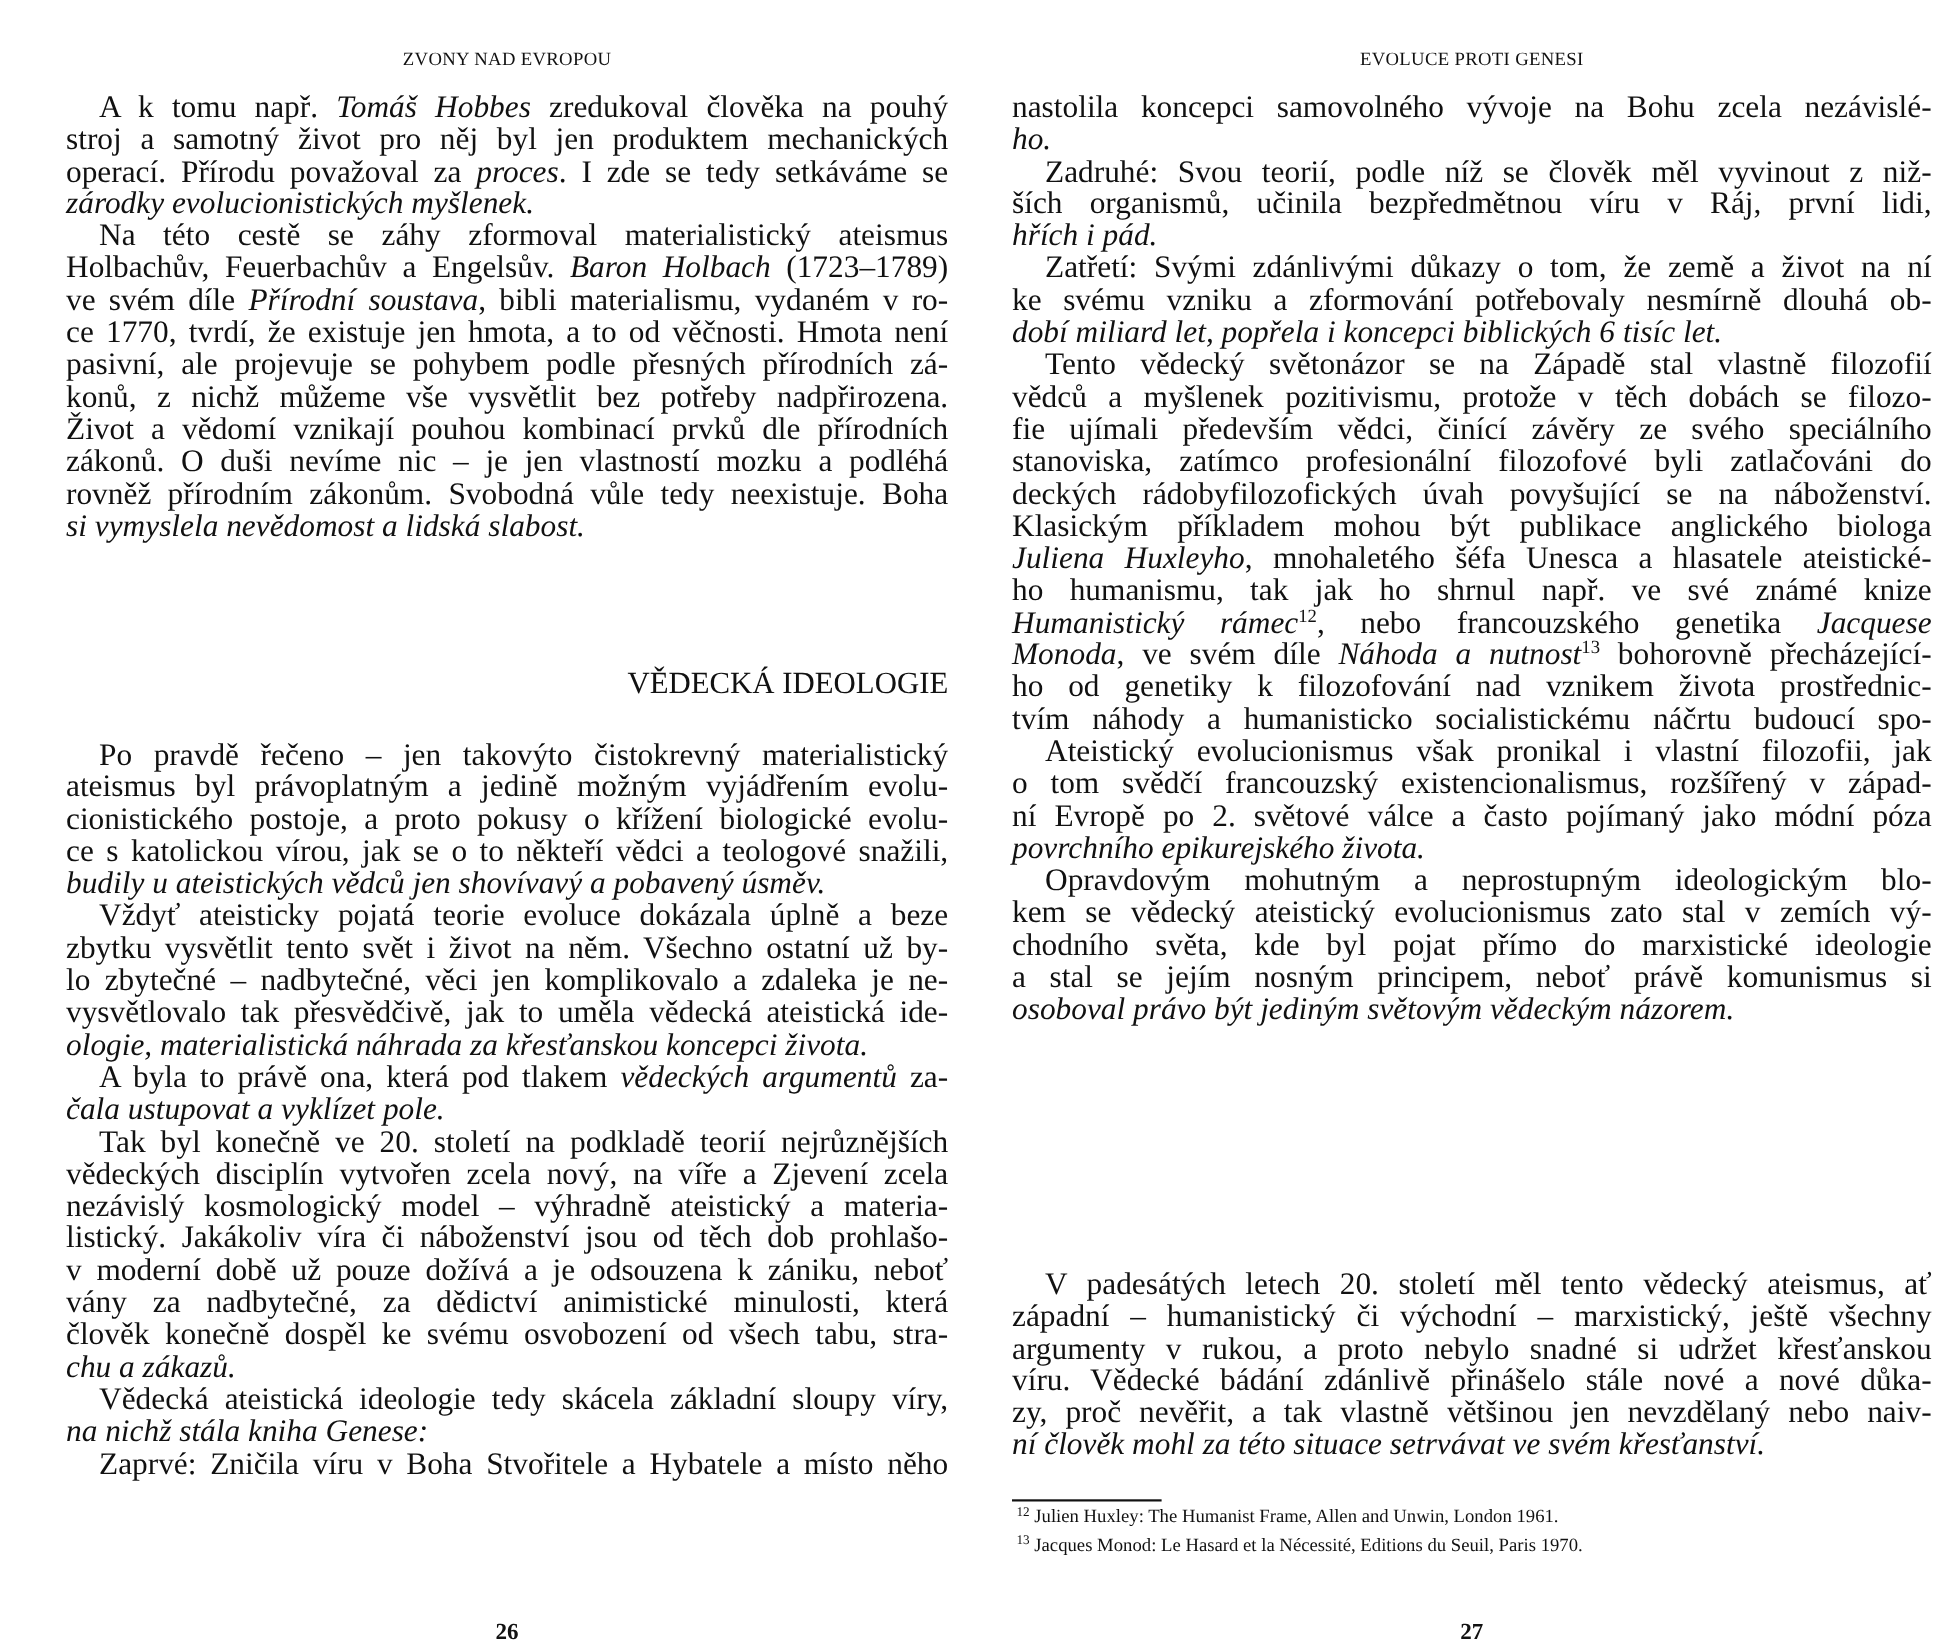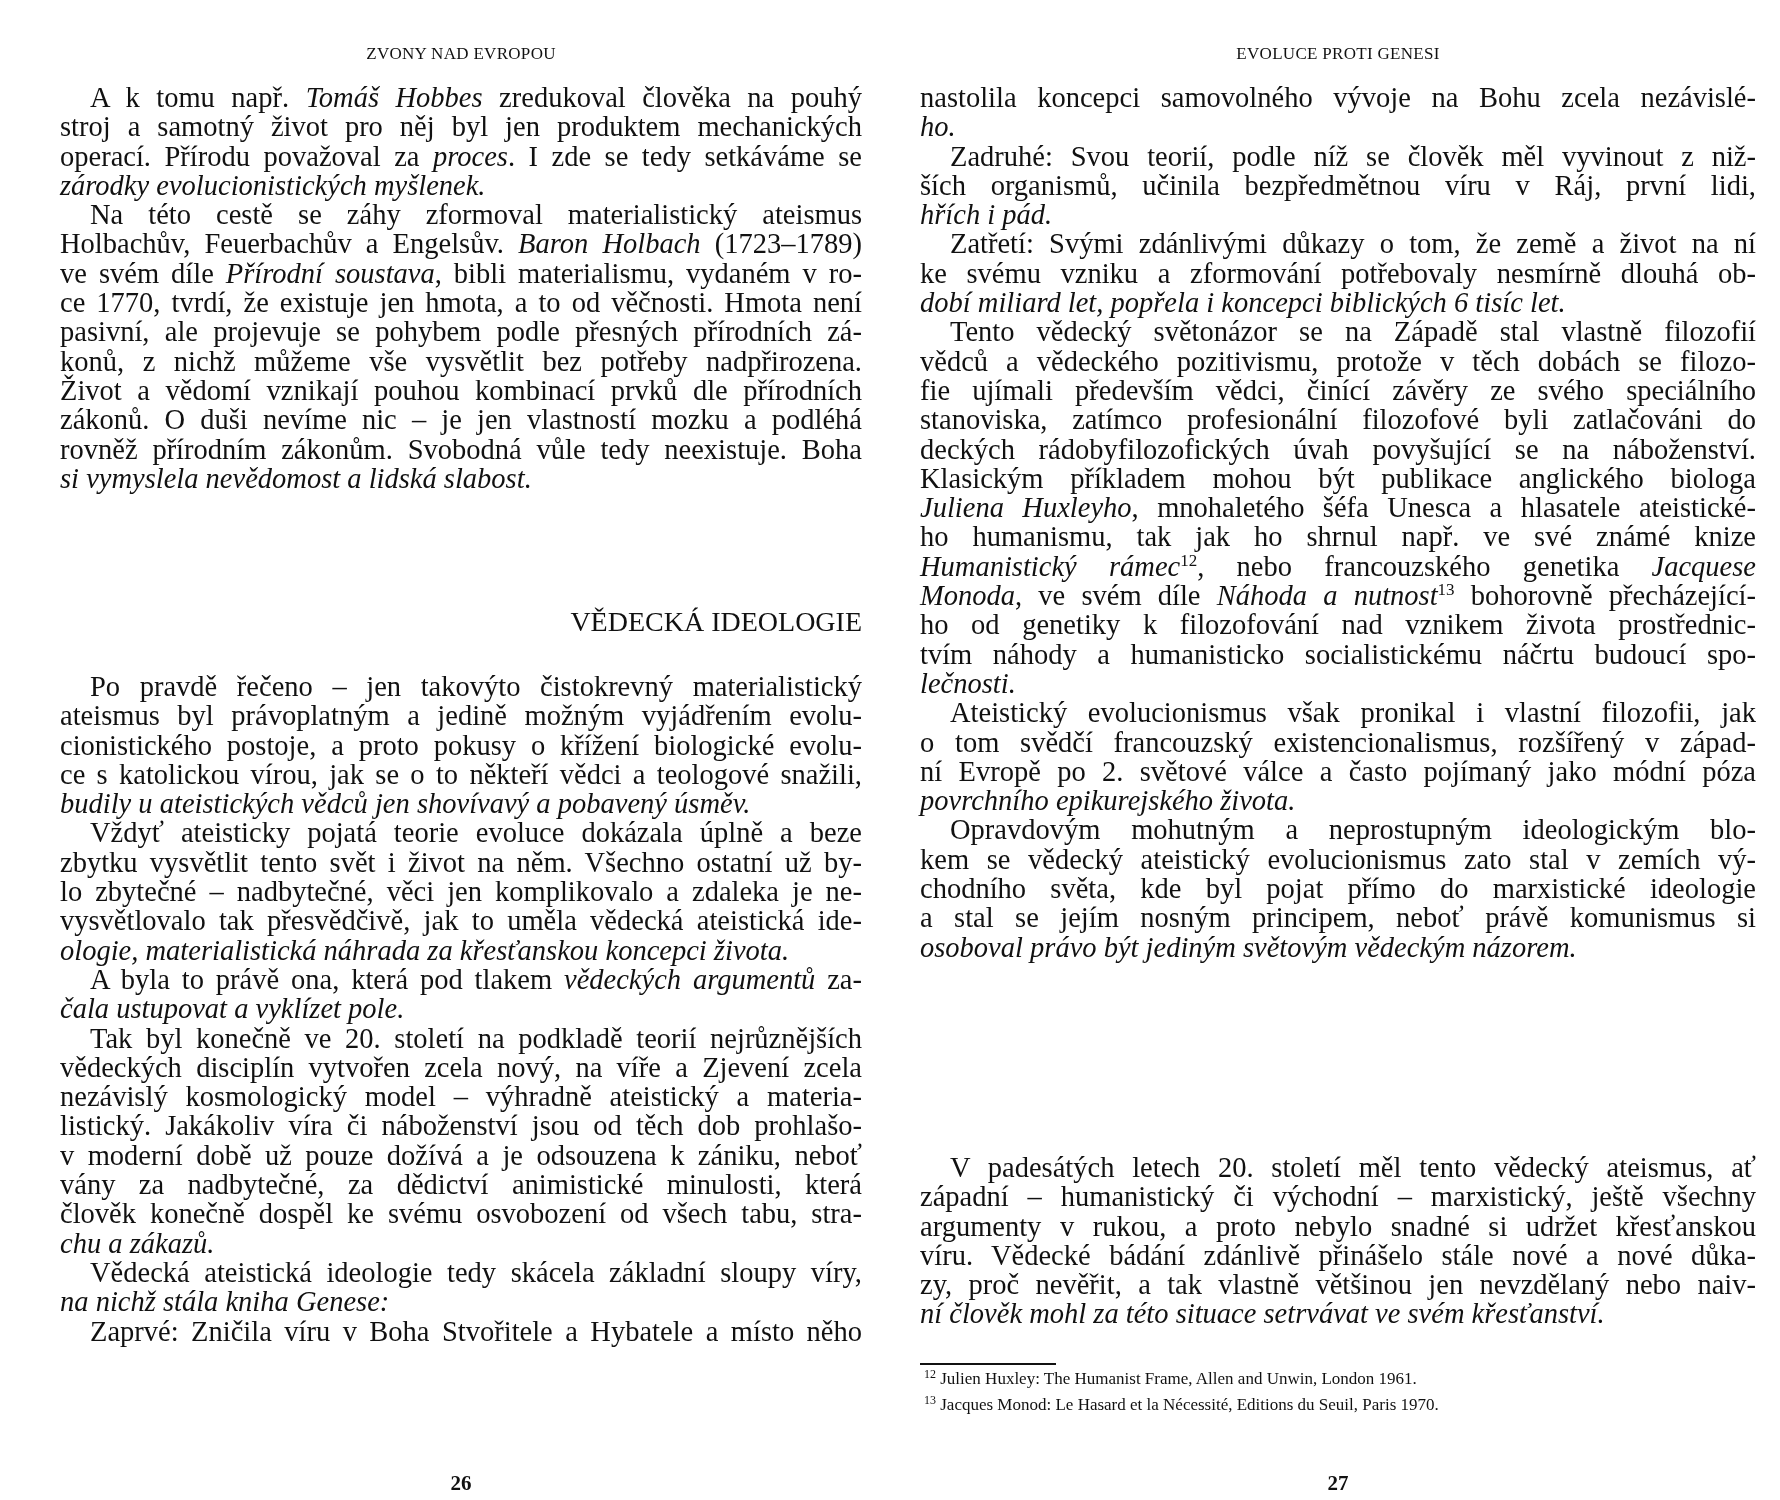--- a/index.html
+++ b/index.html
@@ -79,32 +79,31 @@
   <div class="body" style="top:83px;">
       <span class="ln">nastolila koncepci samovolného vývoje na Bohu zcela nezávislé-</span>
       <span class="ln last">ho.</span>
       <span class="ln indent">Zadruhé: Svou teorií, podle níž se člověk měl vyvinout z niž-</span>
       <span class="ln">ších organismů, učinila bezpředmětnou víru v Ráj, první lidi,</span>
       <span class="ln last">hřích i pád.</span>
       <span class="ln indent">Zatřetí: Svými zdánlivými důkazy o tom, že země a život na ní</span>
       <span class="ln">ke svému vzniku a zformování potřebovaly nesmírně dlouhá ob-</span>
       <span class="ln last">dobí miliard let, popřela i koncepci biblických 6 tisíc let.</span>
       <span class="ln indent">Tento vědecký světonázor se na Západě stal vlastně filozofií</span>
-      <span class="ln">vědců a vědeckého pozitivismu, protože v těch dobách se filozo-</span>
+      <span class="ln">vědců a myšlenek pozitivismu, protože v těch dobách se filozo-</span>
       <span class="ln">fie ujímali především vědci, činící závěry ze svého speciálního</span>
       <span class="ln">stanoviska, zatímco profesionální filozofové byli zatlačováni do</span>
       <span class="ln">deckých rádobyfilozofických úvah povyšující se na náboženství.</span>
       <span class="ln">Klasickým příkladem mohou být publikace anglického biologa</span>
       <span class="ln"><em>Juliena Huxleyho</em>, mnohaletého šéfa Unesca a hlasatele ateistické-</span>
       <span class="ln">ho humanismu, tak jak ho shrnul např. ve své známé knize</span>
       <span class="ln"><em>Humanistický rámec</em><sup>12</sup>, nebo francouzského genetika <em>Jacquese</em></span>
       <span class="ln"><em>Monoda</em>, ve svém díle <em>Náhoda a nutnost</em><sup>13</sup> bohorovně přecházející-</span>
       <span class="ln">ho od genetiky k filozofování nad vznikem života prostřednic-</span>
       <span class="ln">tvím náhody a humanisticko socialistickému náčrtu budoucí spo-</span>
-      <span class="ln last">lečnosti.</span>
       <span class="ln indent">Ateistický evolucionismus však pronikal i vlastní filozofii, jak</span>
       <span class="ln">o tom svědčí francouzský existencionalismus, rozšířený v západ-</span>
       <span class="ln">ní Evropě po 2. světové válce a často pojímaný jako módní póza</span>
       <span class="ln last">povrchního epikurejského života.</span>
       <span class="ln indent">Opravdovým mohutným a neprostupným ideologickým blo-</span>
       <span class="ln">kem se vědecký ateistický evolucionismus zato stal v zemích vý-</span>
       <span class="ln">chodního světa, kde byl pojat přímo do marxistické ideologie</span>
       <span class="ln">a stal se jejím nosným principem, neboť právě komunismus si</span>
       <span class="ln last">osoboval právo být jediným světovým vědeckým názorem.</span>
     </div>

